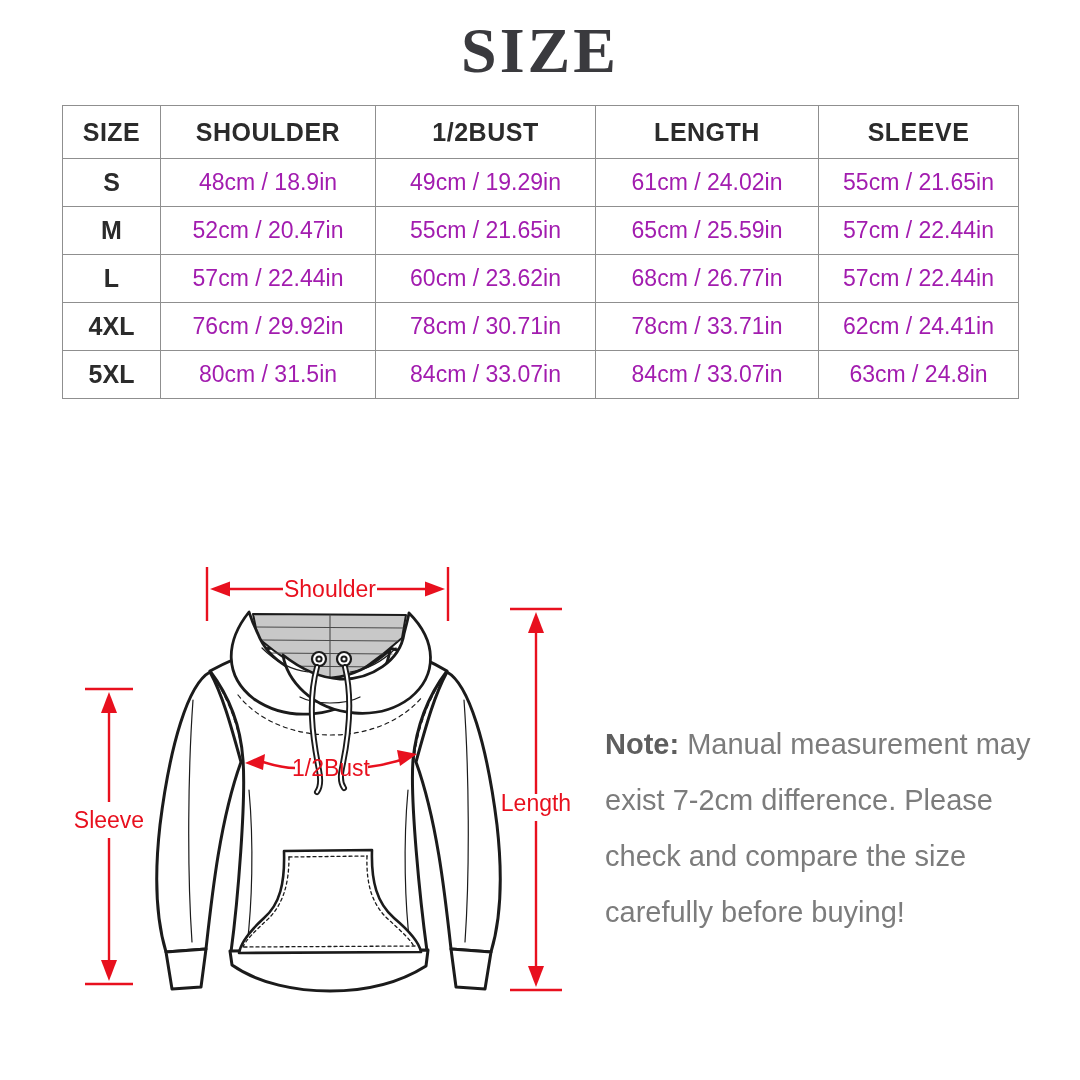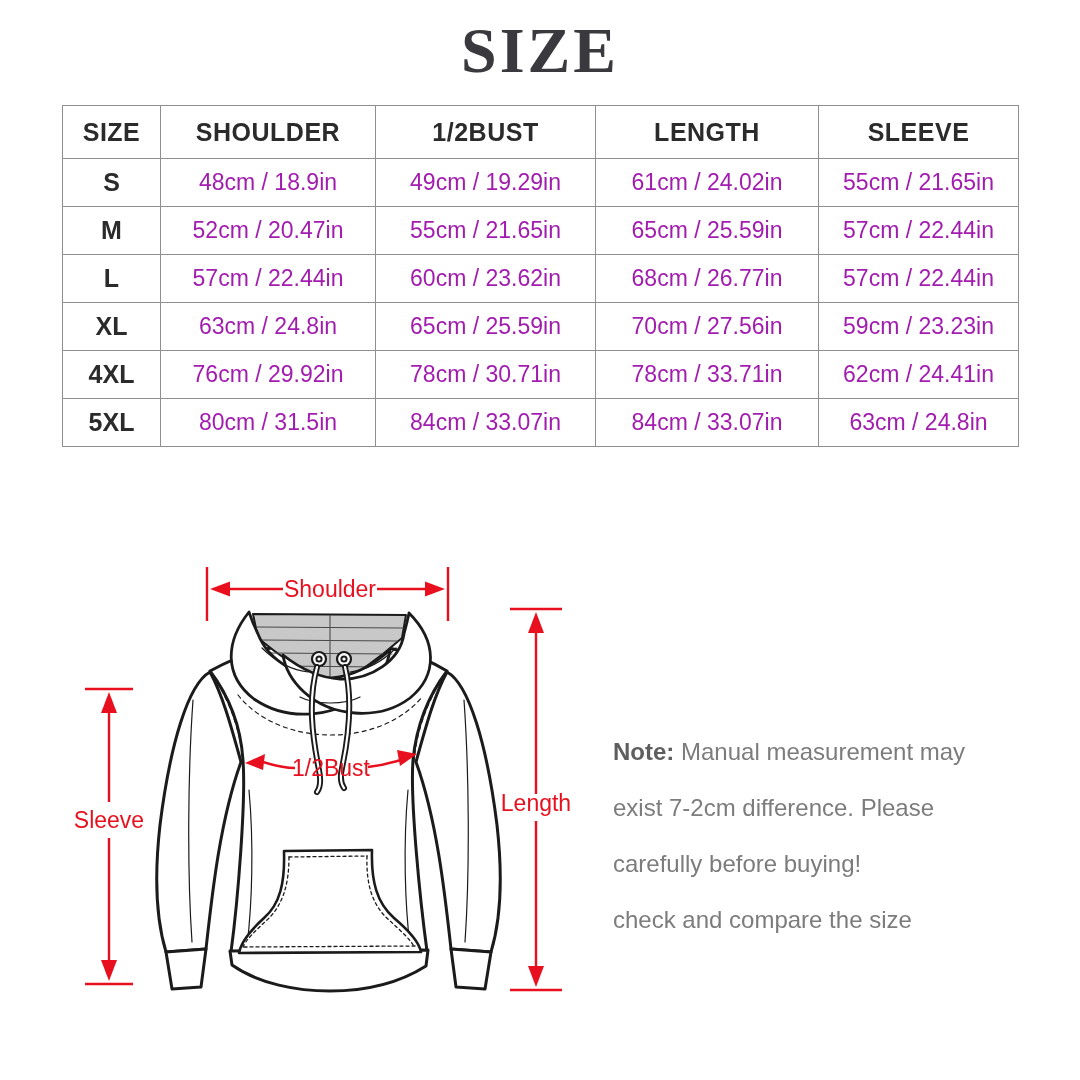--- a/index.html
+++ b/index.html
@@ -25,21 +25,21 @@
   }
   table.size-table td{
     height:47px;font-size:23px;color:#a21caf;font-weight:normal;
   }
   table.size-table td.size-cell{
     font-size:25px;font-weight:bold;color:#2b2b2b;
   }
   .diagram{position:absolute;left:60px;top:555px;width:520px;height:465px;}
   .note{
     position:absolute;left:601px;top:712px;width:430px;
-    font-size:24px;line-height:56px;color:#7c7c7c;margin:12px;
+    font-size:29px;line-height:56px;color:#7c7c7c;margin:4px;
   }
   .note .note-label{font-weight:bold;color:#5e5e5e;}
   .note .nl{display:block;}
 </style>
 </head>
 <body>
 
 <h1 class="title">SIZE</h1>
 
 <div class="size-table-wrap">
@@ -76,27 +76,20 @@
           <td>57cm / 22.44in</td>
         </tr>
         <tr>
           <td class="size-cell">L</td>
           <td>57cm / 22.44in</td>
           <td>60cm / 23.62in</td>
           <td>68cm / 26.77in</td>
           <td>57cm / 22.44in</td>
         </tr>
         <tr>
-          <td class="size-cell">XL</td>
-          <td>63cm / 24.8in</td>
-          <td>65cm / 25.59in</td>
-          <td>70cm / 27.56in</td>
-          <td>59cm / 23.23in</td>
-        </tr>
-        <tr>
           <td class="size-cell">4XL</td>
           <td>76cm / 29.92in</td>
           <td>78cm / 30.71in</td>
           <td>78cm / 33.71in</td>
           <td>62cm / 24.41in</td>
         </tr>
         <tr>
           <td class="size-cell">5XL</td>
           <td>80cm / 31.5in</td>
           <td>84cm / 33.07in</td>
@@ -199,15 +192,15 @@
       <text x="109" y="828" text-anchor="middle" stroke="none">Sleeve</text>
       <path fill="none" d="M 109,838 L 109,963"></path>
       <polygon stroke="none" points="109,981 101,960 117,960"></polygon>
     </g>
   </g>
 </svg>
 
 <p class="note">
   <span class="nl"><strong class="note-label">Note:</strong> <span>Manual measurement may</span></span>
   <span class="nl">exist 7-2cm difference. Please</span>
+  <span class="nl">check and compare the size</span>
   <span class="nl">carefully before buying!</span>
-  <span class="nl">check and compare the size</span>
 </p>
 
 </body></html>

